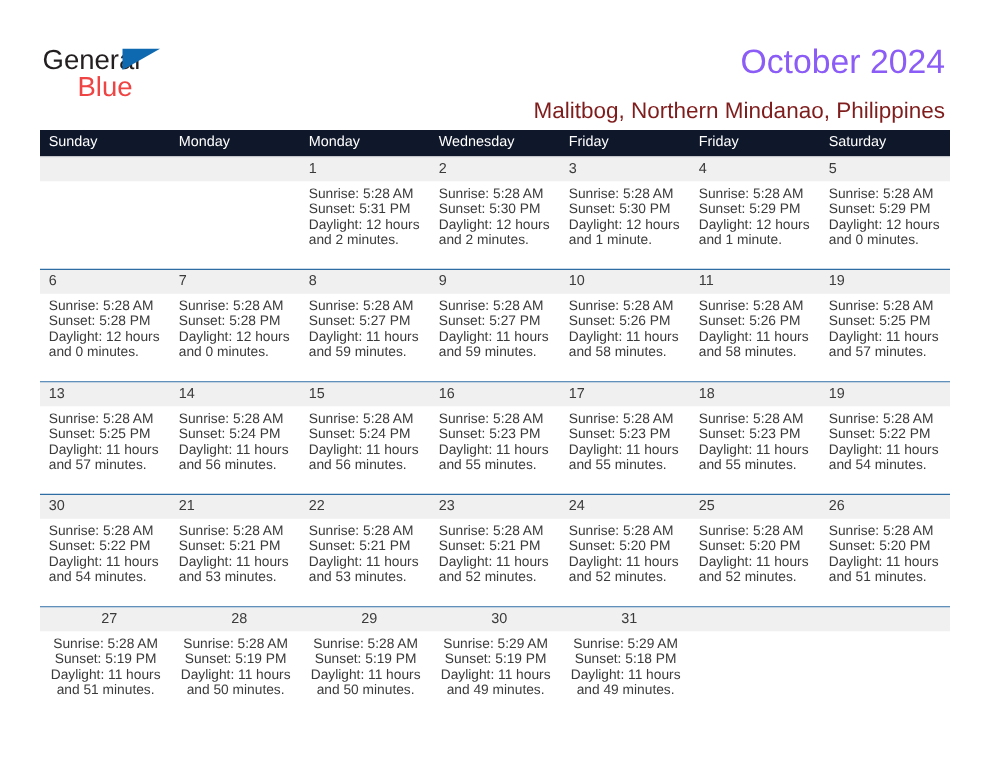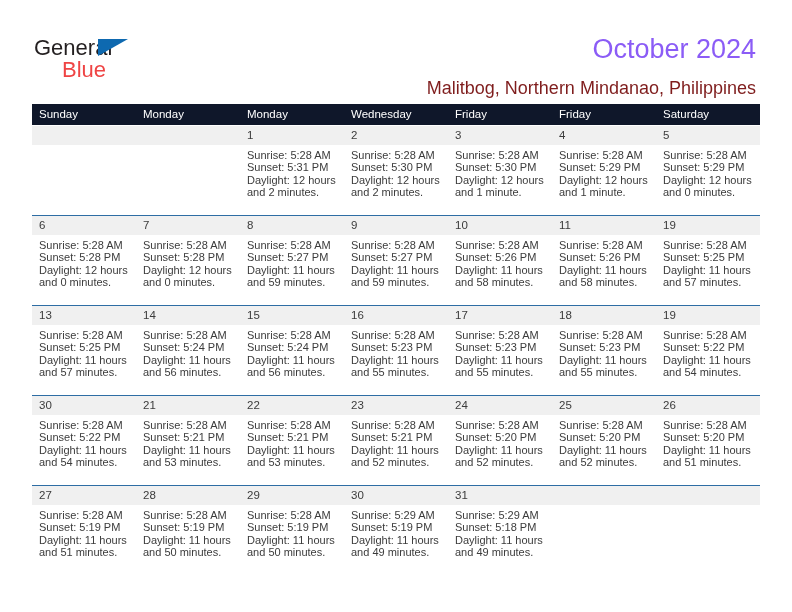--- a/index.html
+++ b/index.html
@@ -115,20 +115,21 @@
     border: none;
     border-top: 1.4px solid #2e6da4;
     background: #ffffff;
     height: 89px;
   }
   tbody tr:first-child td {
     border-top: 1px solid #ffffff;
   }
   tbody tr.last-row td {
     border-bottom: none;
+    text-align: center;
   }
 
   .cell-inner {
     position: relative;
     height: 89px;
   }
   .daynum-bar {
     background: #f0f0f0;
     height: 16px;
     padding: 2px 0 1px 7px;

